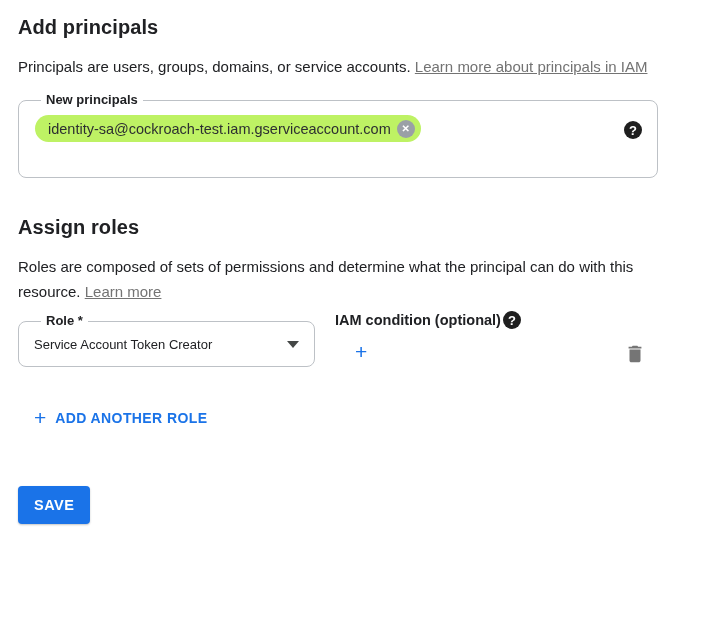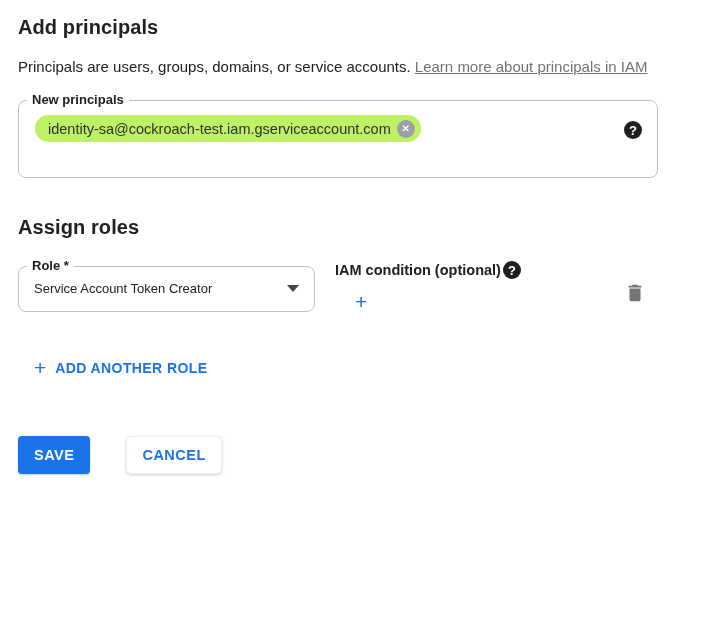--- a/index.html
+++ b/index.html
@@ -25,21 +25,21 @@
   }
 
   
   .outlined {
     position: relative;
     border: 1px solid #bdc1c6;
     border-radius: 8px;
     background: #fff;
   }
   .field-label {
-    position: absolute; top: -9px; left: 8px;
+    position: absolute; top: -9px; left: 22px;
     background: #fff; padding: 0 5px;
     font-size: 13px; font-weight: 700; color: #202124;
     line-height: 16px; white-space: nowrap;
   }
 
   .principals-box {
     width: 640px; height: 78px;
     margin-top: 21px;
     padding: 14px 16px;
   }
@@ -70,22 +70,22 @@
     display: inline-flex; align-items: center; justify-content: center;
     cursor: pointer; flex: 0 0 auto;
   }
   .principals-box > .help-circle {
     position: absolute; right: 15px; top: 20px;
   }
 
   .assign-roles-title { margin-top: 38px; }
 
   .role-row {
-    display: flex; align-items: center;
-    width: 640px; margin-top: 21px;
+    display: flex; align-items: flex-end;
+    width: 640px; margin-top: 6px;
   }
   .role-col { width: 297px; flex: 0 0 auto; }
   .role-select {
     height: 46px; display: flex; align-items: center;
     padding: 0 15px; cursor: pointer;
   }
   .role-value { flex: 1; font-size: 13px; color: #202124; white-space: nowrap; }
   .dropdown-arrow {
     width: 0; height: 0; margin-left: 8px;
     border-left: 6px solid transparent;
@@ -114,21 +114,21 @@
   }
   .add-iam-btn { margin: 8px 0 0 12px; }
   .add-role-btn { margin: 36px 0 0 8px; }
 
   .trash-btn {
     margin-left: auto; margin-right: 10px; margin-top: 9px;
     background: transparent; border: none; cursor: pointer; padding: 2px;
     display: inline-flex;
   }
 
-  .footer { display: flex; align-items: center; gap: 36px; margin-top: 53px; }
+  .footer { display: flex; align-items: center; gap: 4px; margin-top: 53px; }
   .save-btn {
     height: 38px; padding: 0 16px;
     background: #1a73e8; color: #fff;
     border: none; border-radius: 4px; cursor: pointer;
     font-family: "Liberation Sans", sans-serif;
     font-size: 14.5px; font-weight: 700; letter-spacing: 0.5px;
     box-shadow: 0 1px 2px rgba(60,64,67,.3);
   }
   .cancel-btn {
     height: 38px; padding: 0 15px;
@@ -154,20 +154,21 @@
       <span class="chip-text">identity-sa@cockroach-test.iam.gserviceaccount.com</span>
       <button class="chip-close">
         <span class="close-circle">✕</span>
       </button>
     </div>
     <span class="help-circle">?</span>
   </div>
 
   <h2 class="section-title assign-roles-title">Assign roles</h2>
 
+  <p class="desc"><span>Roles are composed of sets of permissions and determine what the principal can do with this resource. </span><a class="link">Learn more</a></p>
 
   <div class="role-row">
 
     <div class="role-col">
       <div class="outlined role-select">
         <span class="field-label">Role *</span>
         <span class="role-value">Service Account Token Creator</span>
         <span class="dropdown-arrow"></span>
       </div>
     </div>
@@ -190,16 +191,15 @@
 
   </div>
 
   <button class="text-button add-role-btn">
     <span class="plus">+</span>
     <span>ADD ANOTHER ROLE</span>
   </button>
 
   <div class="footer">
     <button class="save-btn">SAVE</button>
-    <button class="cancel-btn">CANCEL</button>
   </div>
 
 </div>
 
 </body></html>

